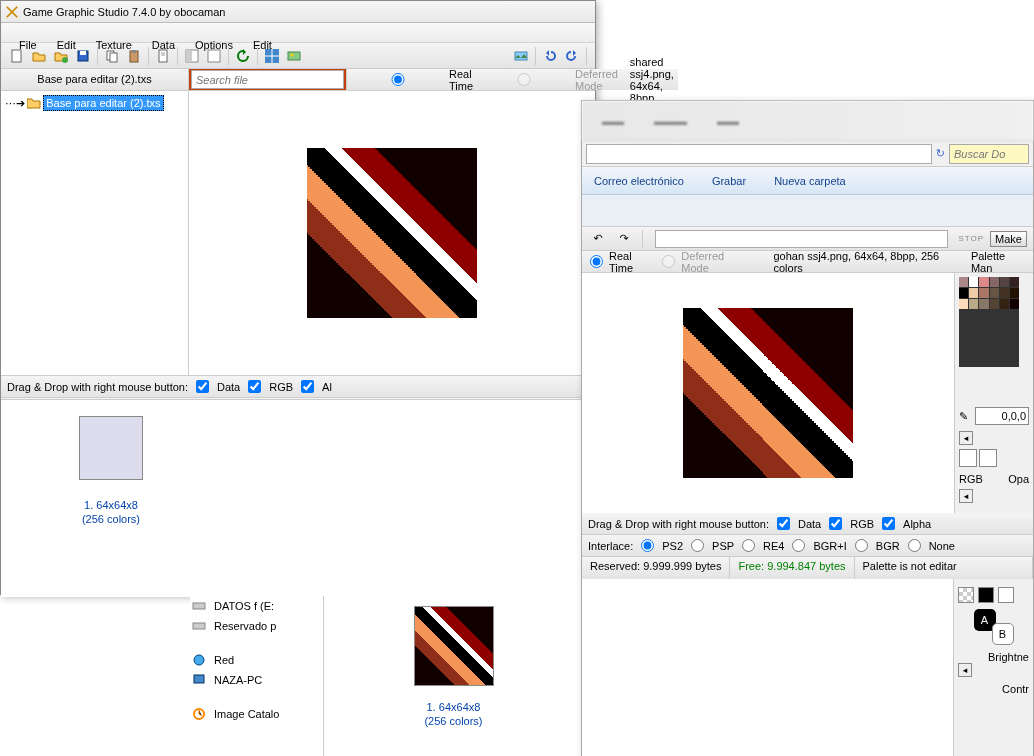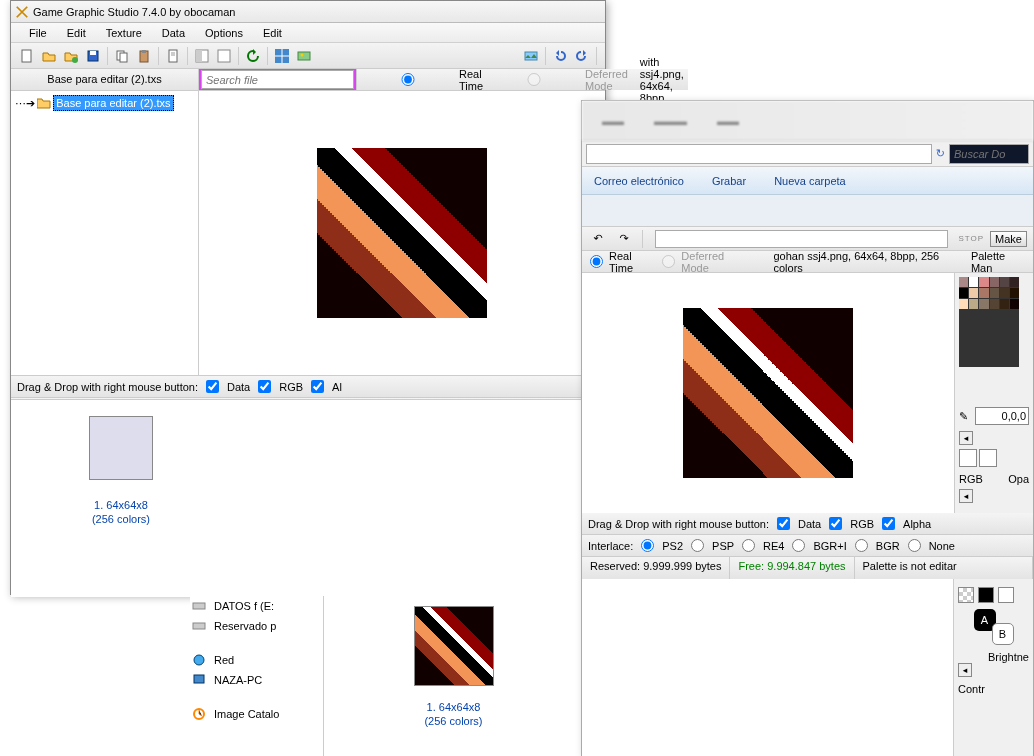--- a/index.html
+++ b/index.html
@@ -1,23 +1,23 @@
 <!DOCTYPE html>
 <html><head>
 <meta charset="utf-8">
 <style>
 * { box-sizing: border-box; margin: 0; padding: 0; font-family: Tahoma, sans-serif; font-size: 11px; }
 body { background: #fff; width: 1034px; height: 756px; position: relative; overflow: hidden; }
 
 
-.win1 { position: absolute; left: 10px; top: 0; width: 596px; height: 595px; border: 1px solid #888; background: #d946ef; box-shadow: 2px 2px 8px rgba(0,0,0,0.3); }
+.win1 { position: absolute; left: 0; top: 0; width: 596px; height: 595px; border: 1px solid #888; background: #c2410c; box-shadow: 2px 2px 8px rgba(0,0,0,0.3); }
 .titlebar { height: 22px; background: linear-gradient(to bottom, #f7f7f7, #e8e8e8); border-bottom: 1px solid #bbb; display: flex; align-items: center; padding: 0 4px; }
 .titlebar .icon { width: 14px; height: 14px; margin-right: 4px; display: inline-flex; }
 .menubar { height: 20px; background: linear-gradient(to bottom, #f9f9f9, #ececec); display: flex; padding: 0 8px; border-bottom: 1px solid #d0d0d0; }
-.menubar span { padding: 4px 10px; cursor: default; }
+.menubar span { padding: 16px 10px; cursor: default; }
 .toolbar { height: 26px; background: linear-gradient(to bottom, #f4f4f4, #e4e4e4); display: flex; align-items: center; padding: 0 6px; gap: 2px; border-bottom: 1px solid #ccc; }
 .tb-btn { width: 20px; height: 20px; display: inline-flex; align-items: center; justify-content: center; border: 1px solid transparent; }
 .tb-sep { width: 1px; height: 18px; background: #ccc; margin: 0 2px; }
 
 .row2 { height: 22px; display: flex; border-bottom: 1px solid #ccc; }
 .row2 .lbl { flex: 0 0 188px; background: linear-gradient(to bottom, #f4f4f4, #e4e4e4); border-right: 1px solid #ccc; text-align: center; line-height: 20px; }
 .row2 input { flex: 0 0 90px; border: 1px solid #aaa; margin: 1px 2px; padding: 2px 4px; font-style: italic; color: #888; }
 .row2 .sep2 { width: 4px; background: #e4e4e4; border-right: 1px solid #ccc; }
 .row2 .radios { flex: 1; display: flex; align-items: center; padding: 0 4px; gap: 4px; background: linear-gradient(to bottom, #f4f4f4, #e4e4e4); }
 
@@ -36,21 +36,21 @@
 .catalog1 { position: absolute; left: 0; top: 398px; width: 596px; height: 198px; background: #fff; border-top: 1px solid #ccc; }
 .cat-item { position: absolute; left: 60px; top: 16px; width: 100px; text-align: center; }
 .cat-item .thumb { width: 64px; height: 64px; margin: 0 auto; border: 1px solid #888; background: #dde; }
 .cat-item .cap { margin-top: 18px; color: #0645ad; font-size: 11px; line-height: 14px; }
 
 
 .win2 { position: absolute; left: 581px; top: 100px; width: 453px; height: 656px; background: #fff; border: 1px solid #aaa; box-shadow: 2px 2px 8px rgba(0,0,0,0.2); }
 .w2-blur { height: 40px; background: linear-gradient(to right, #e8e8e8, #f0f0f0); filter: blur(1px); border-bottom: 1px solid #ccc; display:flex; align-items:center; gap:30px; padding:0 20px; color:#888; }
 .w2-addr { height: 26px; background: #f0f0f0; display: flex; align-items: center; padding: 0 4px; gap: 4px; border-bottom: 1px solid #ccc; }
 .w2-addr .bar { flex: 1; height: 20px; border: 1px solid #aaa; background: #fff; }
-.w2-addr .srch { width: 80px; height: 20px; border: 1px solid #aaa; background: #0f172a; font-style: italic; color: #888; padding: 2px 4px; }
+.w2-addr .srch { width: 80px; height: 20px; border: 1px solid #aaa; background: #fef9c3; font-style: italic; color: #888; padding: 2px 4px; }
 .w2-cmd { height: 28px; background: linear-gradient(to bottom, #f2f6fb, #d7e6f5); display: flex; align-items: center; padding: 0 12px; gap: 28px; border-bottom: 1px solid #bcd; }
 .w2-cmd span { color: #15428b; }
 .w2-gap { height: 32px; background: #eaeef5; border-bottom: 1px solid #ccc; }
 
 .w2-tool { height: 24px; background: linear-gradient(to bottom, #f4f4f4, #e4e4e4); display: flex; align-items: center; padding: 0 6px; gap: 6px; border-bottom: 1px solid #ccc; }
 .w2-tool .blk { flex:1; height:18px; border:1px solid #aaa; background:#fff; margin:0 4px; }
 .w2-tool .stop { font-size:8px; color:#888; letter-spacing:1px; }
 .w2-tool .make { border:1px solid #888; padding:1px 4px; background:linear-gradient(to bottom,#fff,#ddd); }
 
 .w2-rad { height: 22px; display: flex; align-items: center; padding: 0 6px; gap: 4px; background: linear-gradient(to bottom, #f4f4f4, #e4e4e4); border-bottom: 1px solid #ccc; }
@@ -216,21 +216,21 @@
   </div>
   <div class="row2">
     <div class="lbl">Base para editar (2).txs</div>
     <input placeholder="Search file" style="">
     <div class="sep2"></div>
     <div class="radios">
       <input type="radio" checked="" style="">
         <span>Real Time</span>
       <input type="radio" disabled="" style="">
         <span style="color:#999">Deferred Mode</span>
-      <span style="margin-left:8px">with ssj4.png, 64x64, 8bpp</span>
+      <span style="margin-left:8px">shared ssj4.png, 64x64, 8bpp</span>
     </div>
   </div>
   <div class="body1">
     <div class="tree">
       <div class="tree-item">
         <span>⋯➔</span>
         <svg width="14" height="12">
             <path d="M0 2h5l1 2h7v7H0z" fill="#fc6" stroke="#a70"></path>
           </svg>
         <span class="sel">Base para editar (2).txs</span>
@@ -446,16 +446,16 @@
         <div class="sw" style="background:#fff"></div>
       </div>
       <div class="ab">
         <div class="a">A</div>
         <div class="b">B</div>
       </div>
       <div style="text-align:right;margin-top:6px">Brightne</div>
       <div class="scroll-arrows" style="gap:40px">
           <span>◂</span>
         </div>
-      <div style="text-align:left;margin-top:6px">Contr</div>
+      <div style="text-align:right;margin-top:6px">Contr</div>
     </div>
   </div>
 </div>
 
 </body></html>

